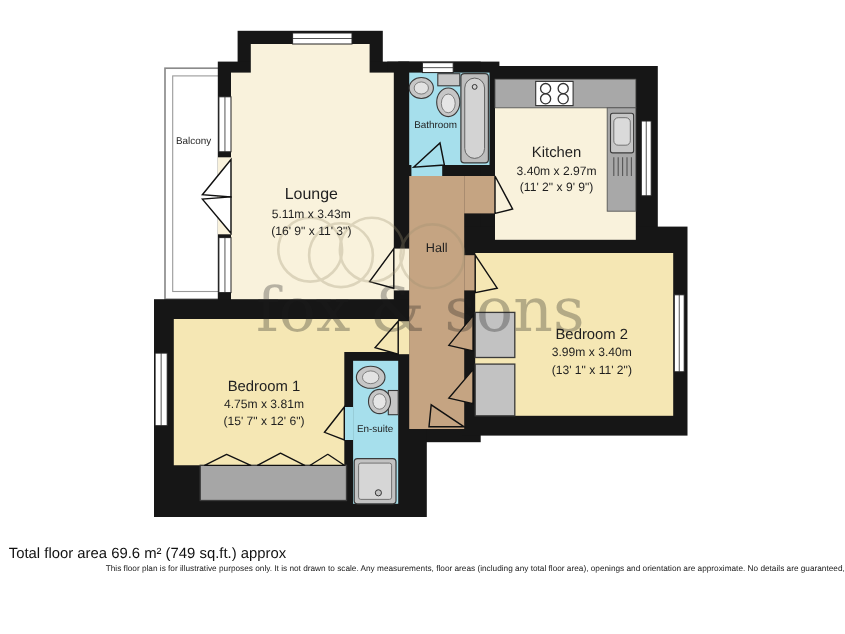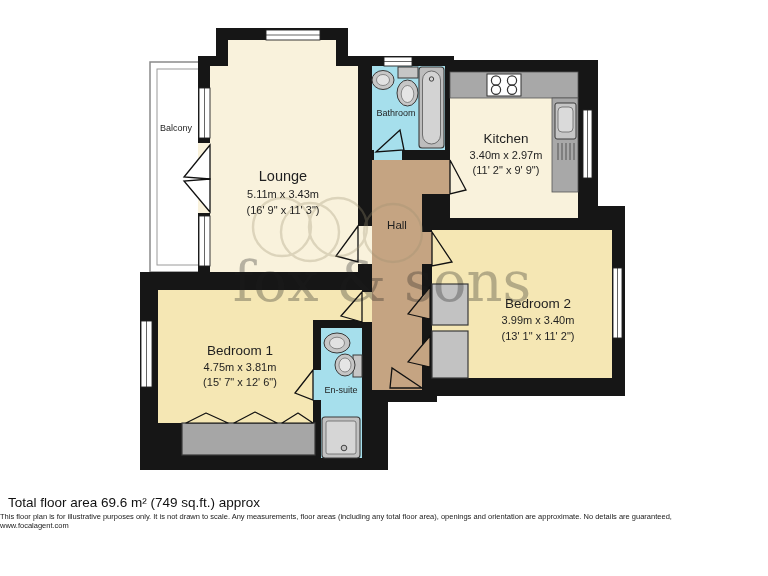--- a/index.html
+++ b/index.html
@@ -11,21 +11,21 @@
   .room-name{font-size:13.5px;}
   .room-name-lg{font-size:14.5px;}
   .room-dim{font-size:11px;}
   .room-small{font-size:9px;}
   .hall-label{font-size:11.5px;}
   .wm-text{font-family:"DejaVu Serif", serif;font-size:56px;opacity:0.30;}
   .wm-ring{fill:none;stroke-width:2.4;opacity:0.30;}
   
   .footer{position:absolute;left:0;top:492px;width:768px;color:#111;}
   .total-area{font-size:13.5px;margin:3px 0 2px 8px;color:#111;}
-  .disclaimer{text-align:left;font-size:7.5px;line-height:9px;color:#1a1a1a;
+  .disclaimer{text-align:right;font-size:7.5px;line-height:9px;color:#1a1a1a;
               letter-spacing:0px;}
 </style>
 </head>
 <body>
 
 <div class="page">
   <svg class="plan-svg" width="768" height="492" viewBox="0 0 768 492">
 
     <g>
       <rect x="150" y="62" width="63" height="210" fill="#ffffff" stroke="#8a8a8a" stroke-width="1.5"></rect>
@@ -199,16 +199,15 @@
       <text class="room-small" x="341" y="393">En-suite</text>
       <text class="hall-label" x="397" y="229">Hall</text>
       <text class="room-small" x="176" y="131">Balcony</text>
     </g>
   </svg>
 
   <div class="footer">
     <div class="total-area">Total floor area 69.6 m² (749 sq.ft.) approx</div>
     <div class="disclaimer">
       <div>This floor plan is for illustrative purposes only. It is not drawn to scale. Any measurements, floor areas (including any total floor area), openings and orientation are approximate. No details are guaranteed,</div>
-      <div>www.focalagent.com</div>
     </div>
   </div>
 </div>
 
 </body></html>

